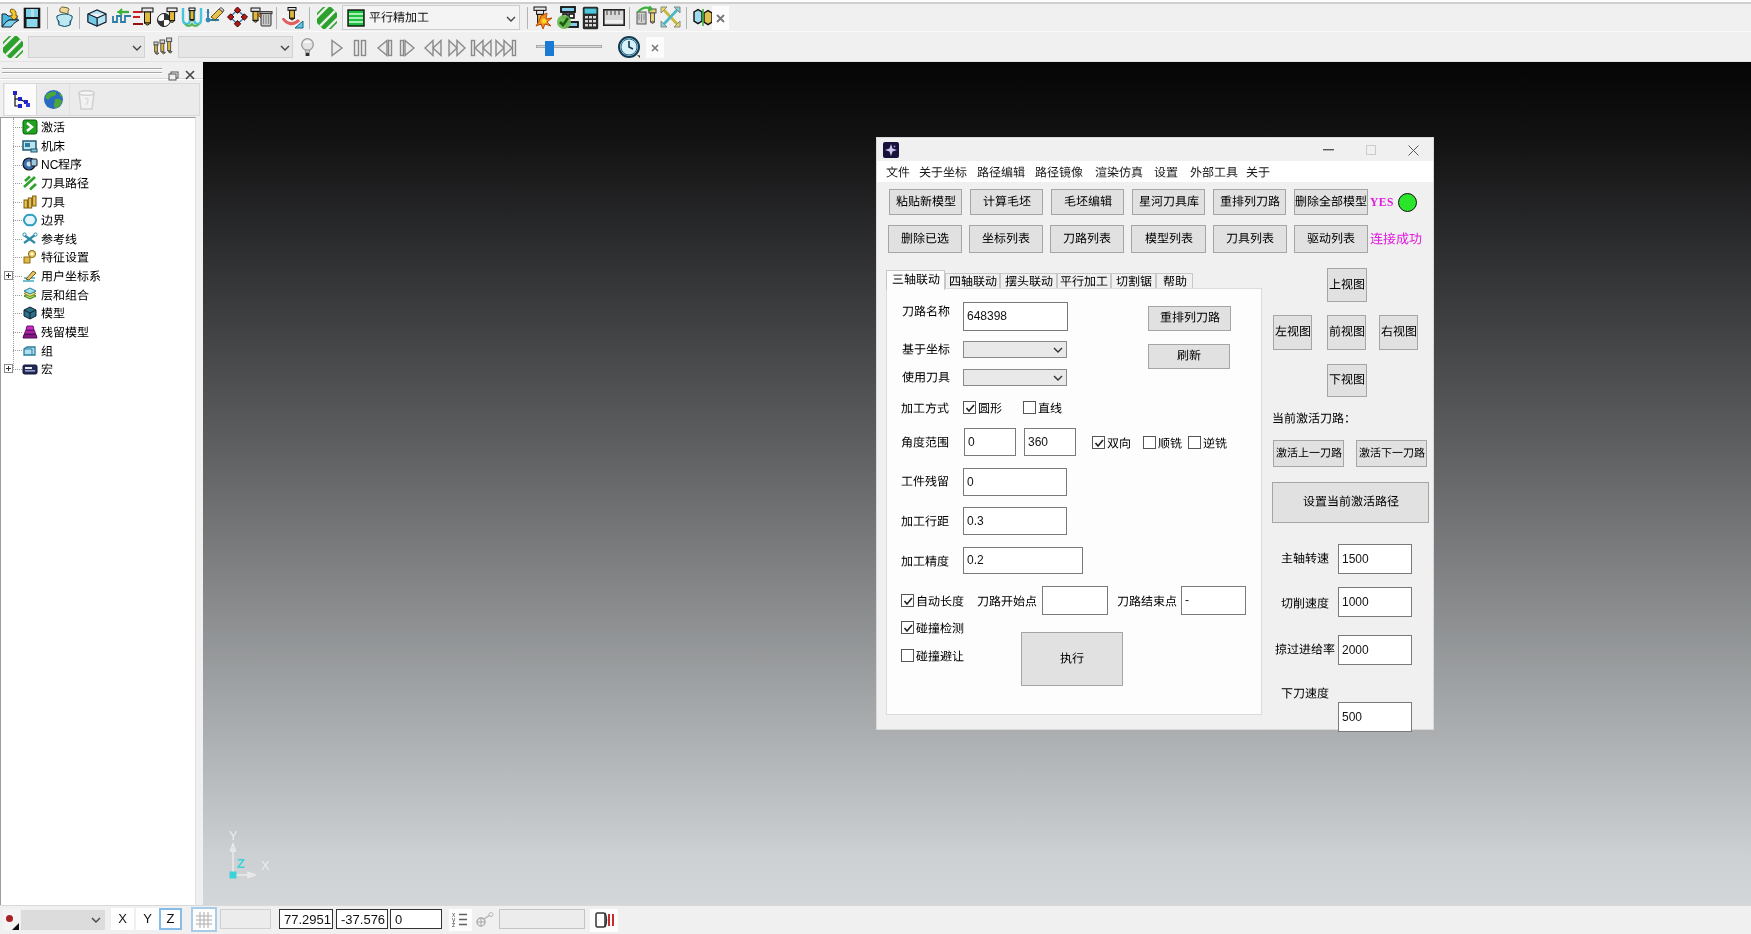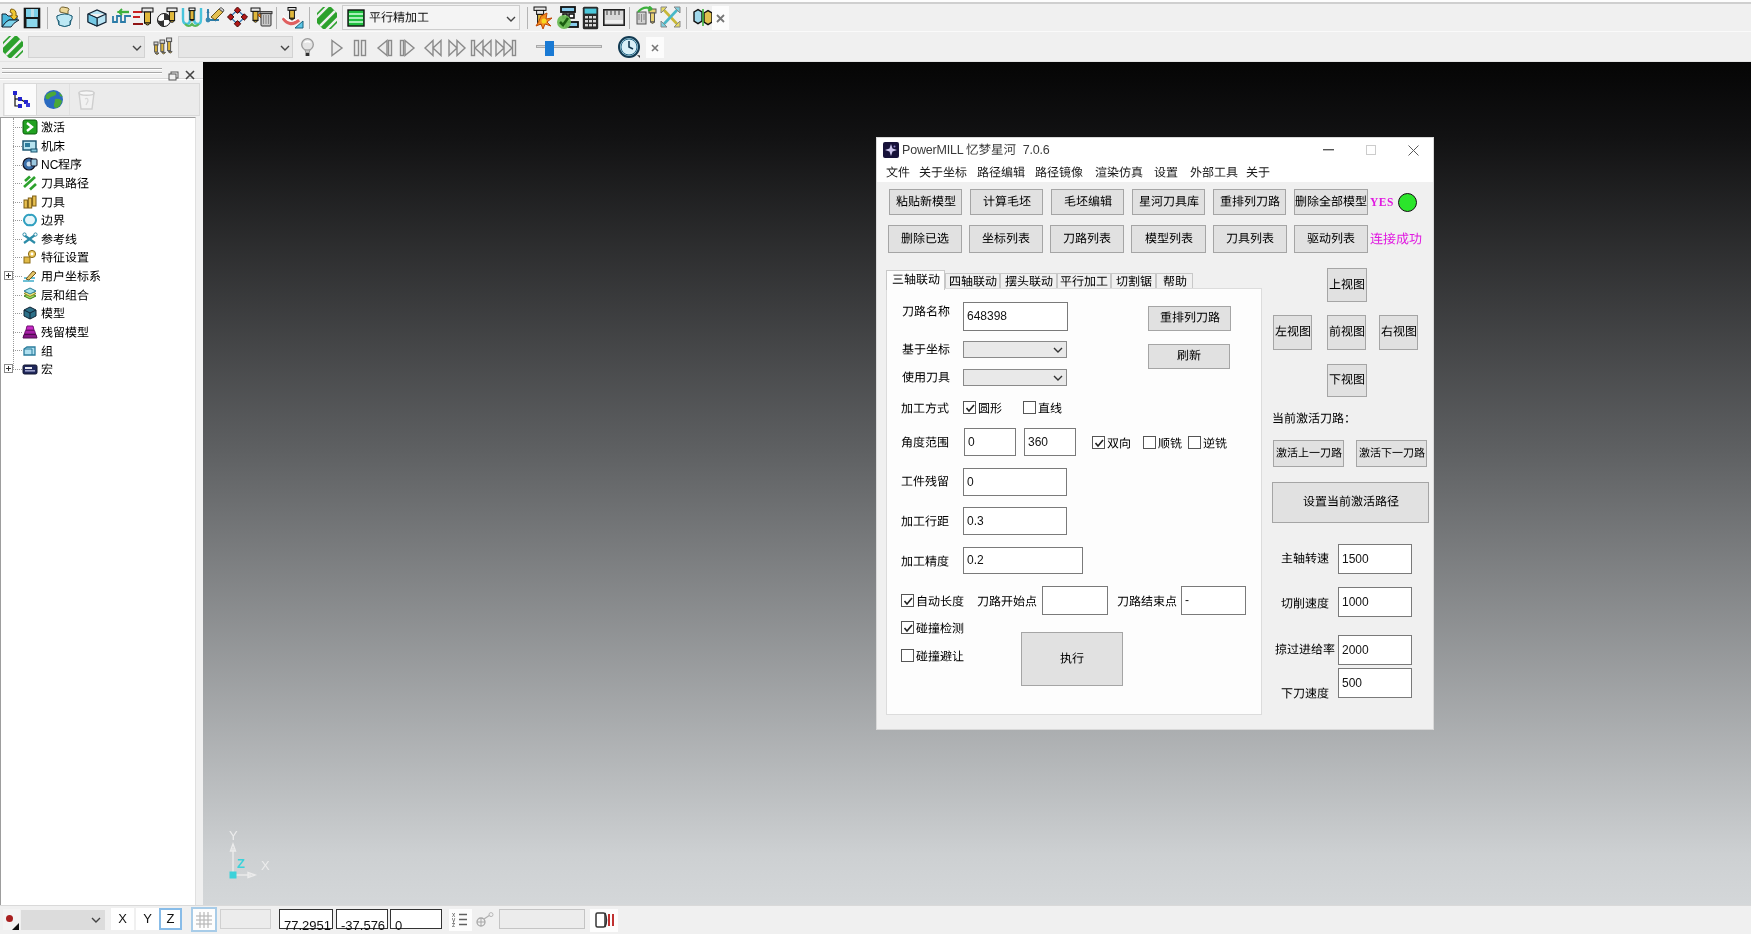--- a/index.html
+++ b/index.html
@@ -40,21 +40,21 @@
 .hdot { position:absolute; height:1px; border-top:1px dotted #9a9a9a; }
 .plus { position:absolute; left:3px; width:9px; height:9px; background:#fff; border:1px solid #8a8a8a; }
 .plus::before { content:""; position:absolute; left:1px; top:3px; width:5px; height:1px; background:#333; }
 .plus::after { content:""; position:absolute; left:3px; top:1px; width:1px; height:5px; background:#333; }
 
 
 #vp { left:203px; top:62px; width:1548px; height:843px; background:linear-gradient(#050505, #121213 9%, #5e6062 46%, #cdd0d2 94%, #d4d7d9); }
 
 
 #sbar { left:0; top:905px; width:1751px; height:29px; background:#f0f0f0; border-top:1px solid #d9d9d9; }
-#sbar .inp { position:absolute; top:3px; height:20px; background:#fff; border:1px solid #333; font-size:13px; color:#111; padding:8px 4px; }
+#sbar .inp { position:absolute; top:3px; height:20px; background:#fff; border:1px solid #333; font-size:13px; color:#111; padding:2px 4px; }
 #sbar .inpg { position:absolute; top:3px; height:20px; background:#ececec; border:1px solid #d0d0d0; }
 .sxyz { position:absolute; top:2px; width:23px; height:22px; background:#fff; text-align:center; font-size:13px; color:#111; line-height:22px; }
 
 
 #dlg { left:876px; top:137px; width:558px; height:593px; background:#f0f0f0; border:1px solid #d9d9d9; }
 #dtitle { position:absolute; left:0; top:0; width:556px; height:23px; background:#fff; }
 #dtitle .t { position:absolute; left:25px; top:5px; font-size:12.5px; color:#3a3a3a; letter-spacing:-0.2px; }
 #dmenu { position:absolute; left:0; top:23px; width:556px; height:21px; background:#fff; font-size:12px; color:#1a1a1a; }
 #dmenu span { position:absolute; top:5px; }
 .btn { position:absolute; background:#e1e1e1; border:1px solid #a5a5a5; font-size:12px; color:#000; text-align:center; }
@@ -846,30 +846,20 @@
   <span style="position:absolute;left:595px;top:5px"><svg width="20" height="18" viewBox="0 0 20 18">
         <rect x="1" y="2" width="9" height="14" rx="1.5" fill="#fff" stroke="#333" stroke-width="1.5"></rect>
         <path d="M10,2 Q13,9 10,16" fill="none" stroke="#333" stroke-width="1.5"></path>
         <g stroke="#c03030" stroke-width="2">
           <path d="M14,3 L14,15"></path>
           <path d="M18,3 L18,15"></path>
         </g>
       </svg></span>
 </div>
 <div class="abs" id="dlg">
-  <div id="dtitle">
-      <div class="t">PowerMILL <svg class="cg" width="50.0" height="12.5" viewBox="0 0 4000 1000" style="vertical-align:-1.5px">
-          <g transform="translate(0,880) scale(1,-1)">
-            <use href="#g60" x="0"></use>
-            <use href="#g77" x="1000"></use>
-            <use href="#g72" x="2000"></use>
-            <use href="#g82" x="3000"></use>
-          </g>
-        </svg>&nbsp; 7.0.6</div>
-    </div>
   <div id="dmenu">
     <span style="left:9px"><svg class="cg" width="24" height="12" viewBox="0 0 2000 1000" style="vertical-align:-1.44px">
           <g transform="translate(0,880) scale(1,-1)">
             <use href="#g69" x="0"></use>
             <use href="#g6" x="1000"></use>
           </g>
         </svg></span>
       <span style="left:42px"><svg class="cg" width="48" height="12" viewBox="0 0 4000 1000" style="vertical-align:-1.44px">
           <g transform="translate(0,880) scale(1,-1)">
             <use href="#g11" x="0"></use>
@@ -1409,14 +1399,14 @@
       </svg></div>
   <div class="dinput" style="left:461px;top:497px;width:74px;height:30px;line-height:26px">2000</div>
   <div class="dlabel" style="left:404px;top:549px"><svg class="cg" width="48" height="12" viewBox="0 0 4000 1000" style="vertical-align:-1.44px">
         <g transform="translate(0,880) scale(1,-1)">
           <use href="#g3" x="0"></use>
           <use href="#g13" x="1000"></use>
           <use href="#g131" x="2000"></use>
           <use href="#g53" x="3000"></use>
         </g>
       </svg></div>
-  <div class="dinput" style="left:461px;top:530px;width:74px;height:30px;line-height:26px">500</div>
+  <div class="dinput" style="left:461px;top:564px;width:74px;height:30px;line-height:26px">500</div>
 </div>
 
 </body></html>

